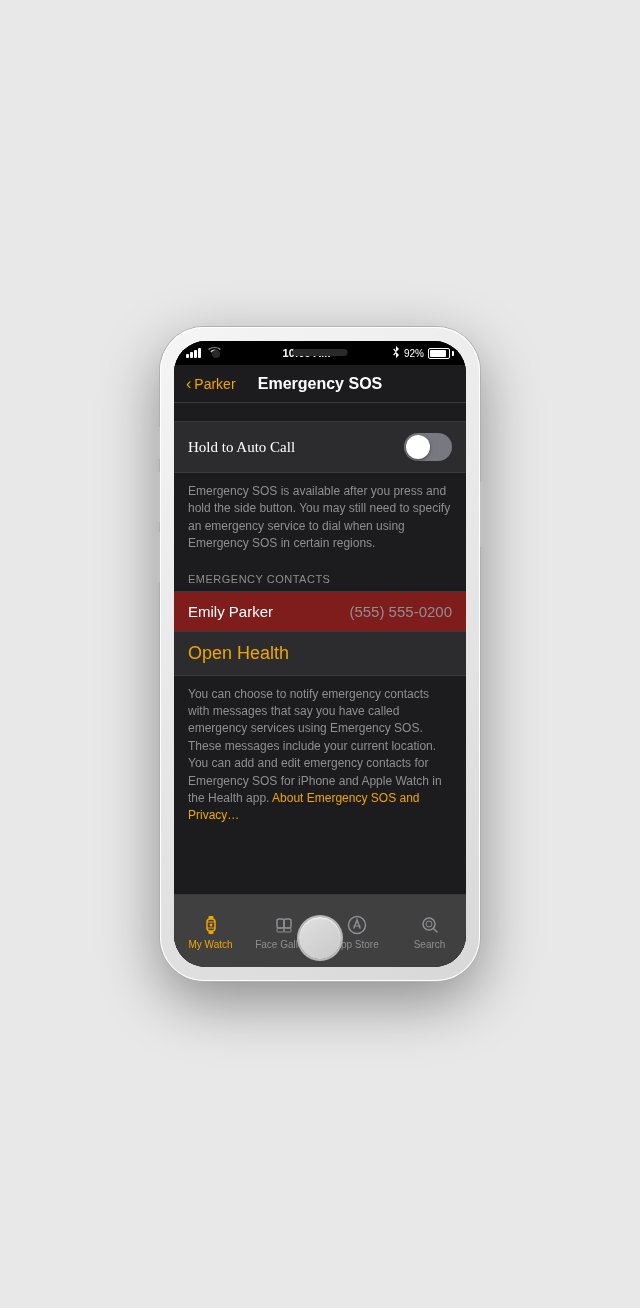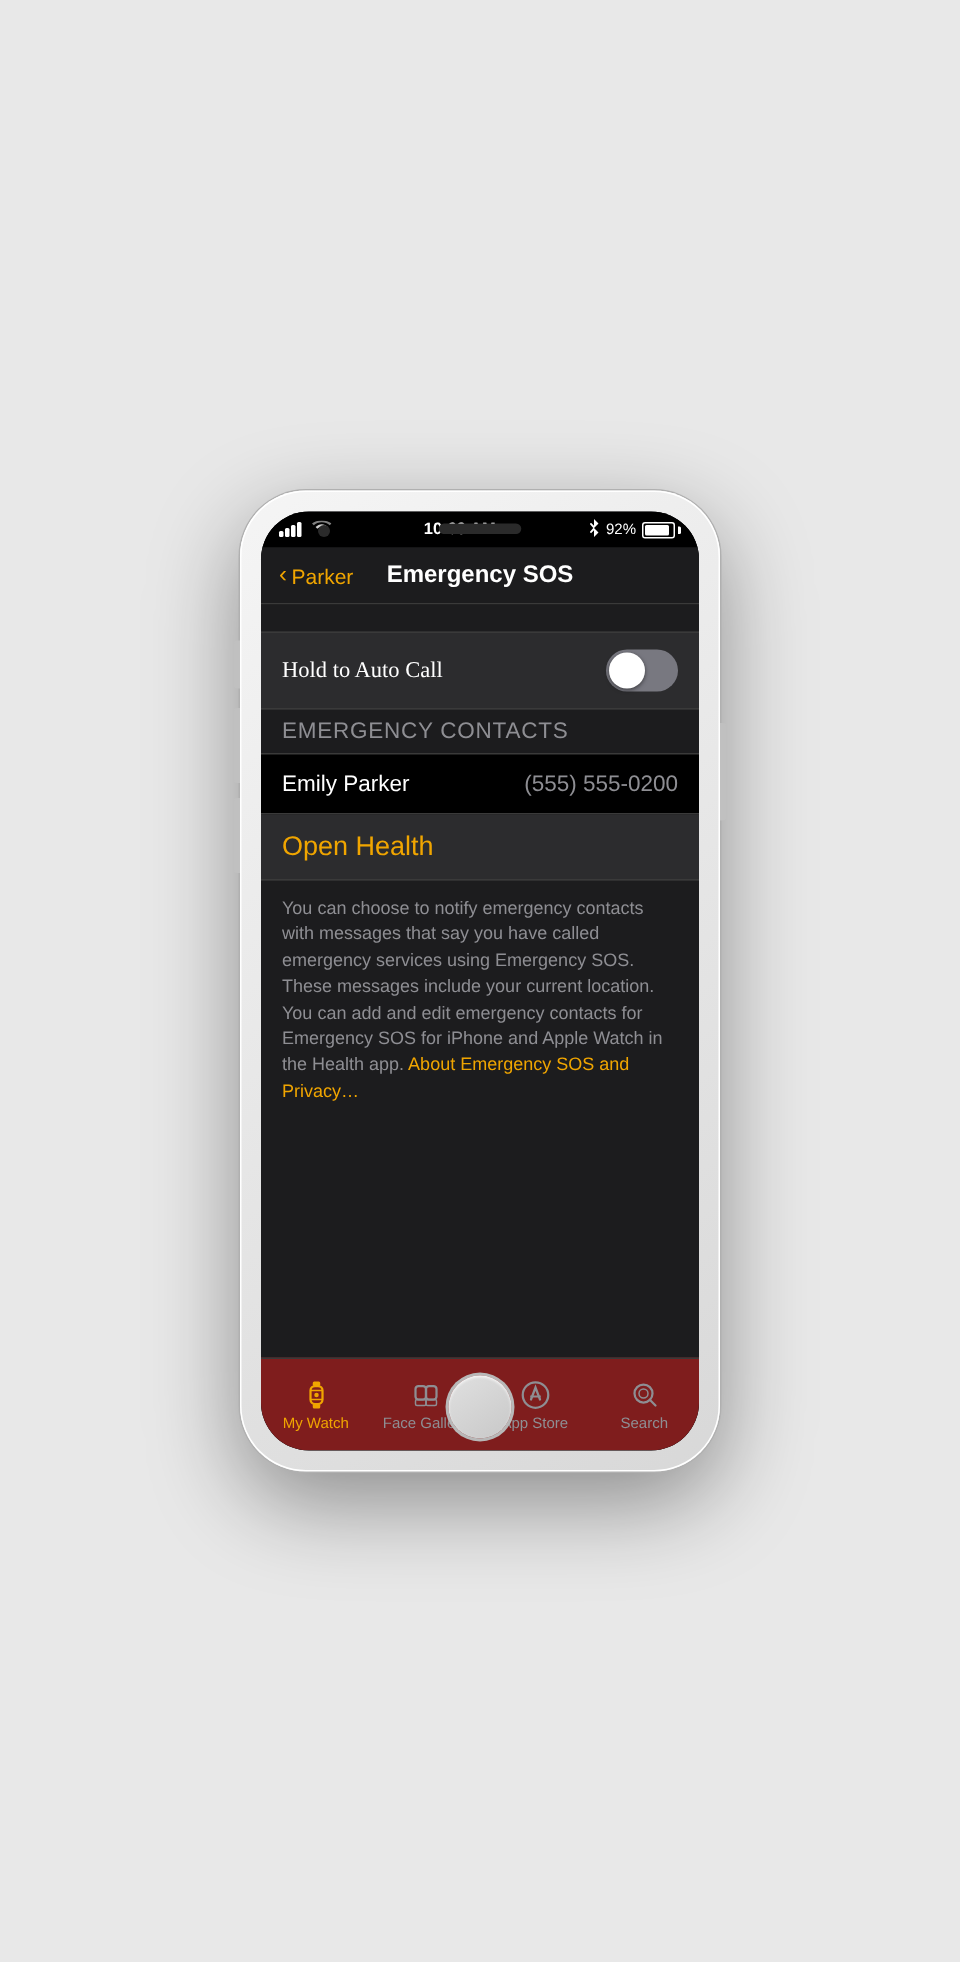--- a/index.html
+++ b/index.html
@@ -298,33 +298,33 @@
 
     .description-text {
       color: #8e8e93;
       font-size: 12px;
       padding: 10px 14px 14px;
       line-height: 1.45;
     }
 
     .section-header {
       color: #8e8e93;
-      font-size: 15px;
+      font-size: 11px;
       font-weight: 400;
       padding: 6px 14px 6px;
       letter-spacing: 0.5px;
       text-transform: uppercase;
     }
 
     .contact-row {
       display: flex;
       align-items: center;
       justify-content: space-between;
       padding: 11px 14px;
-      background: #000000;
+      background: #7f1d1d;
       border-top: 0.5px solid #3a3a3a;
       border-bottom: 0.5px solid #3a3a3a;
     }
     .contact-name {
       color: #fff;
       font-size: 15px;
     }
     .contact-phone {
       color: #8e8e93;
       font-size: 15px;
@@ -346,22 +346,22 @@
       font-size: 12px;
       padding: 10px 14px 14px;
       line-height: 1.45;
     }
     .privacy-link {
       color: #f0a500;
     }
 
     
     .tab-bar {
-      height: 62px;
-      background: #7f1d1d;
+      height: 73px;
+      background: #404040;
       border-top: 0.5px solid #3a3a3a;
       display: flex;
       align-items: center;
       justify-content: space-around;
       flex-shrink: 0;
     }
     .tab-item {
       display: flex;
       flex-direction: column;
       align-items: center;
@@ -447,20 +447,21 @@
 
         <div class="section-group">
           <div class="row">
             <span class="row-label">Hold to Auto Call</span>
             <div class="toggle-on">
               <div class="toggle-knob"></div>
             </div>
           </div>
         </div>
 
+        <p class="description-text">Emergency SOS is available after you press and hold the side button. You may still need to specify an emergency service to dial when using Emergency SOS in certain regions.</p>
 
         <div class="section-header">EMERGENCY CONTACTS</div>
 
         <div class="contact-row">
           <span class="contact-name">Emily Parker</span>
           <span class="contact-phone">(555) 555-0200</span>
         </div>
 
         <div class="open-health-row">
           <span class="open-health-link">Open Health</span>

